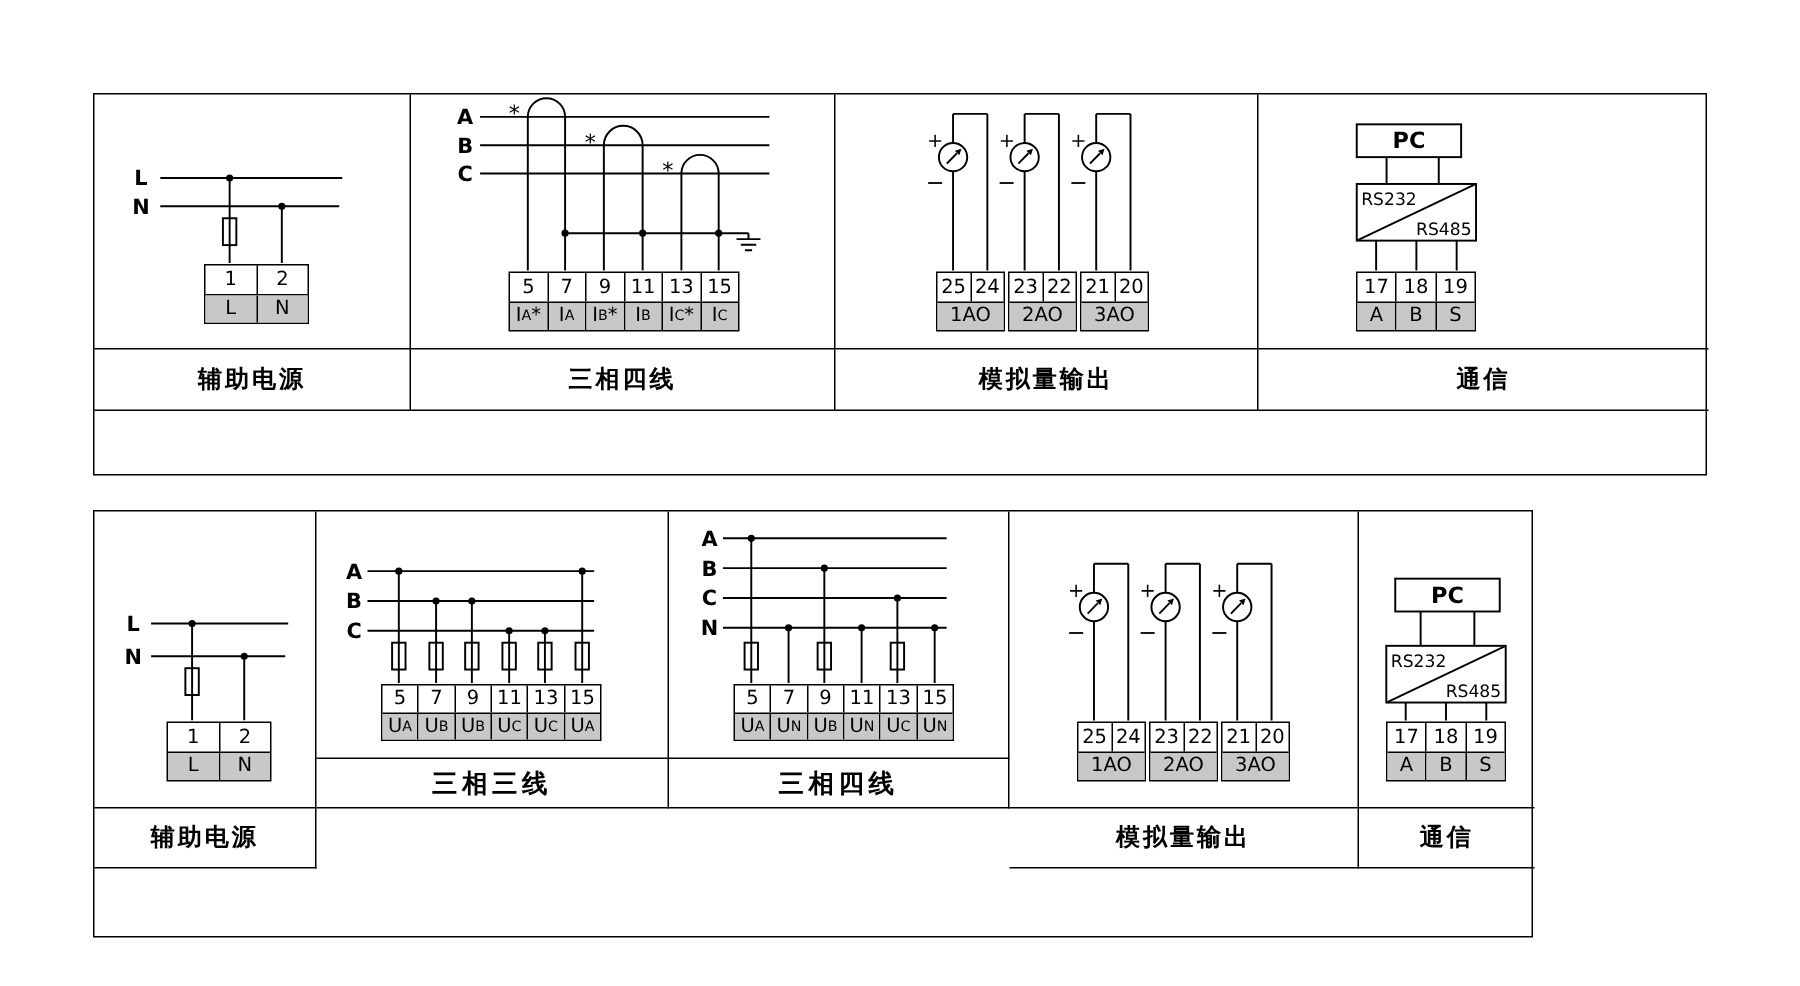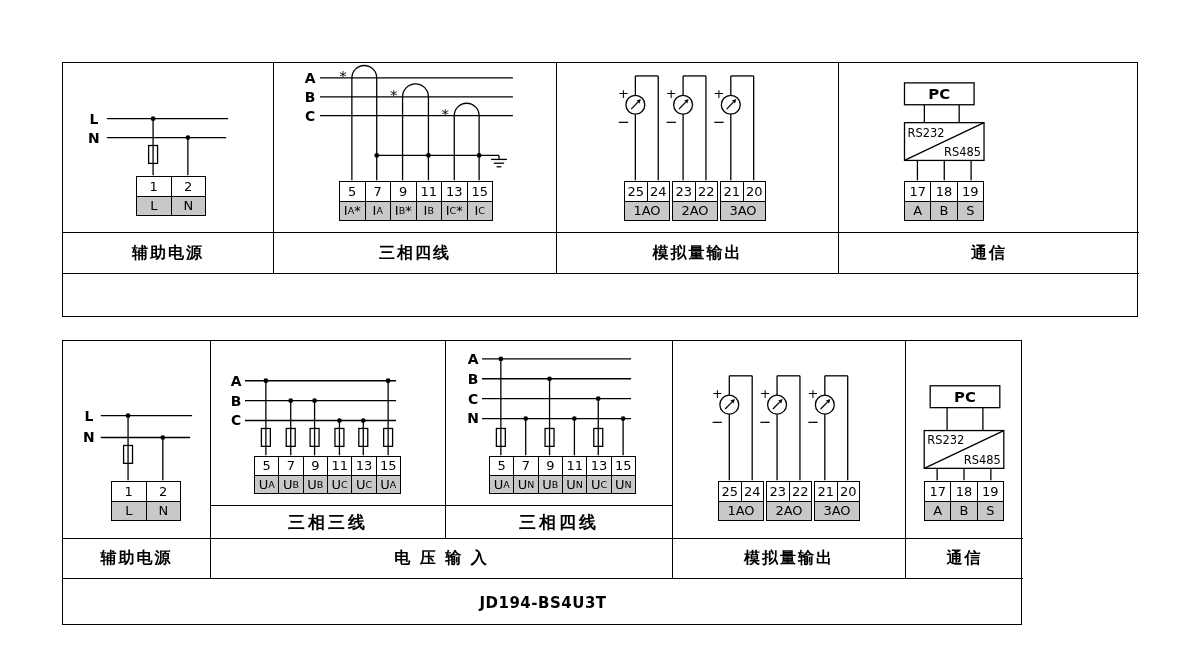--- a/index.html
+++ b/index.html
@@ -472,26 +472,20 @@
   <div class="cell br bb lblcell sublbl" style="left:148px;top:165px;width:235px;height:33px">
       <span>三相三线</span>
     </div>
   <div class="cell br bb lblcell sublbl" style="left:383px;top:165px;width:227px;height:33px">
       <span>三相四线</span>
     </div>
 
   <div class="cell br bb lblcell" style="left:0;top:198px;width:148px;height:40px">
       <span>辅助电源</span>
     </div>
-  <div class="cell br bb lblcell" style="left:148px;top:198px;width:462px;height:40px">
-      <span>电 压 输 入</span>
-    </div>
   <div class="cell br bb lblcell" style="left:610px;top:198px;width:233px;height:40px">
       <span>模拟量输出</span>
     </div>
   <div class="cell bb lblcell" style="left:843px;top:198px;width:117px;height:40px">
       <span>通信</span>
     </div>
 
-  <div class="cell titlecell" style="left:0;top:238px;width:960px;height:47px">
-      <span>JD194-BS4U3T</span>
-    </div>
 </div>
 
 </body></html>

